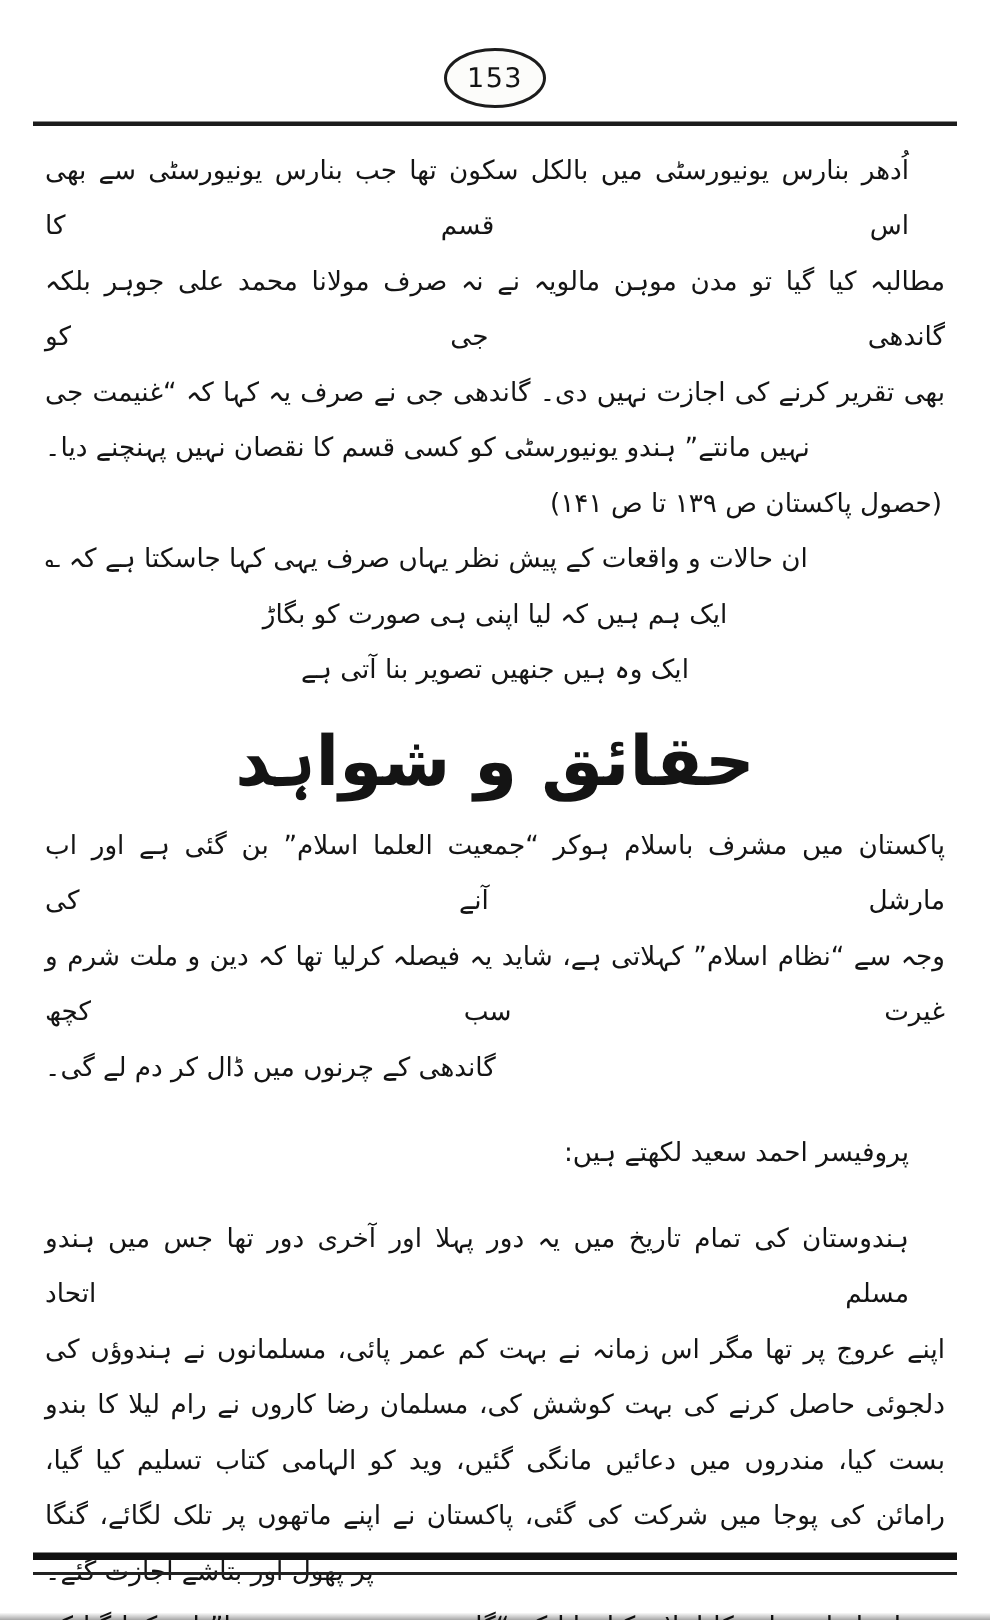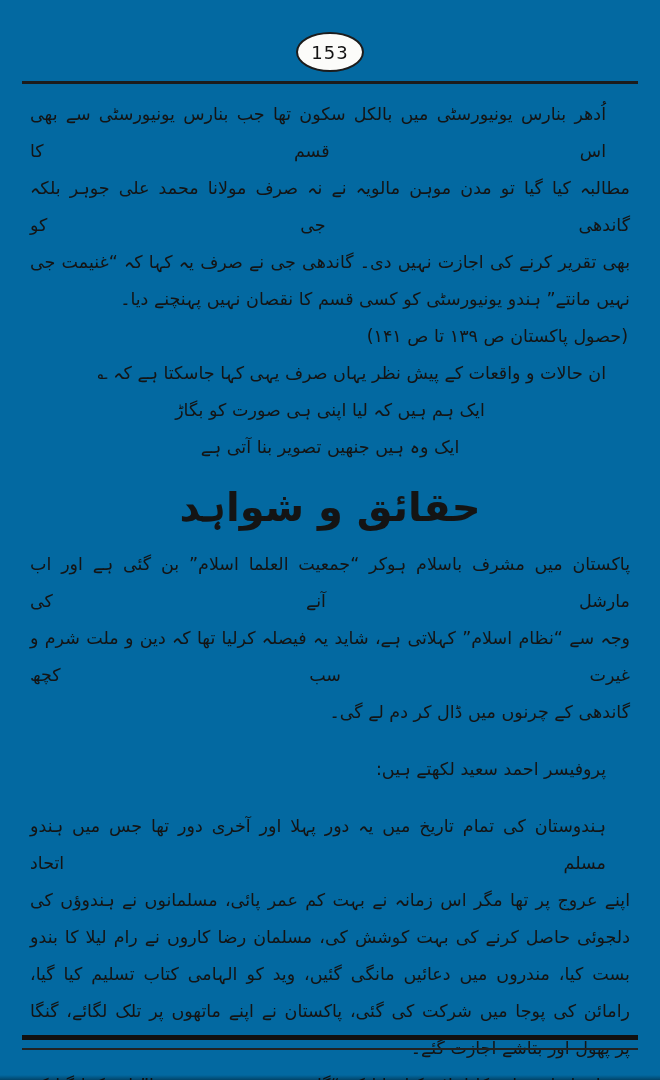--- a/index.html
+++ b/index.html
@@ -5,21 +5,21 @@
   html, body {
     margin: 0;
     padding: 0;
     background: #e8e8e8;
   }
   .page {
     position: relative;
     width: 660px;
     height: 1080px;
     margin: 0 auto;
-    background: #0369a1;
+    background: #ffffff;
     font-family: "DejaVu Sans", sans-serif;
     color: #141414;
     direction: rtl;
     overflow: hidden;
     box-sizing: border-box;
   }
   .page-number-wrap {
     display: flex;
     justify-content: center;
     padding-top: 32px;
@@ -50,33 +50,33 @@
   
   .jline {
     text-align: justify;
     text-align-last: justify;
   }
   .indent {
     padding-right: 24px;
   }
   
   .rline {
-    text-align: right;
+    text-align: left;
   }
   .cline {
     text-align: center;
   }
   .reference-line {
     text-align: right;
     padding-right: 2px;
   }
   .section-heading {
     text-align: center;
     font-weight: bold;
-    font-size: 40px;
+    font-size: 46px;
     line-height: 58px;
     margin: 12px 0 10px 0;
   }
   .attribution-line {
     text-align: right;
     padding-right: 24px;
     margin: 20px 0;
   }
   .bottom-rules {
     position: absolute;

